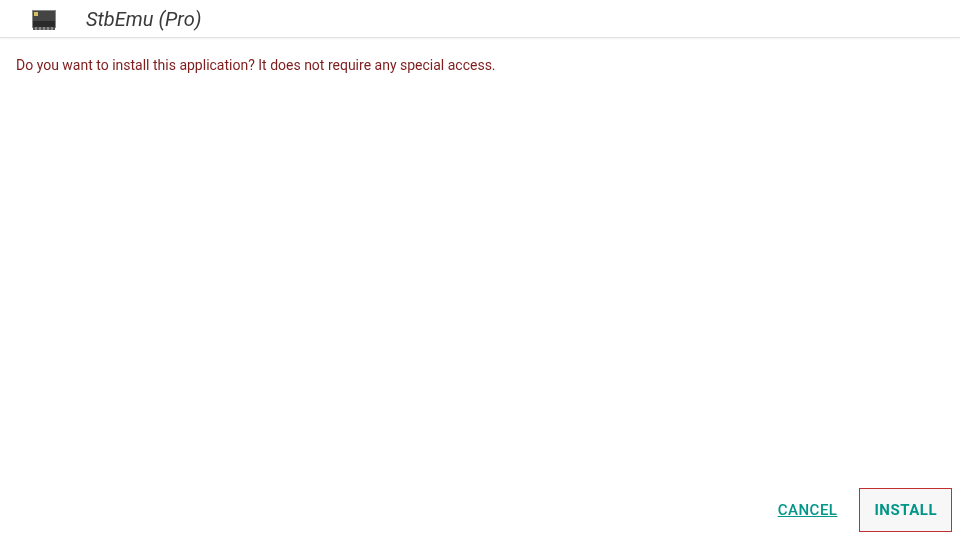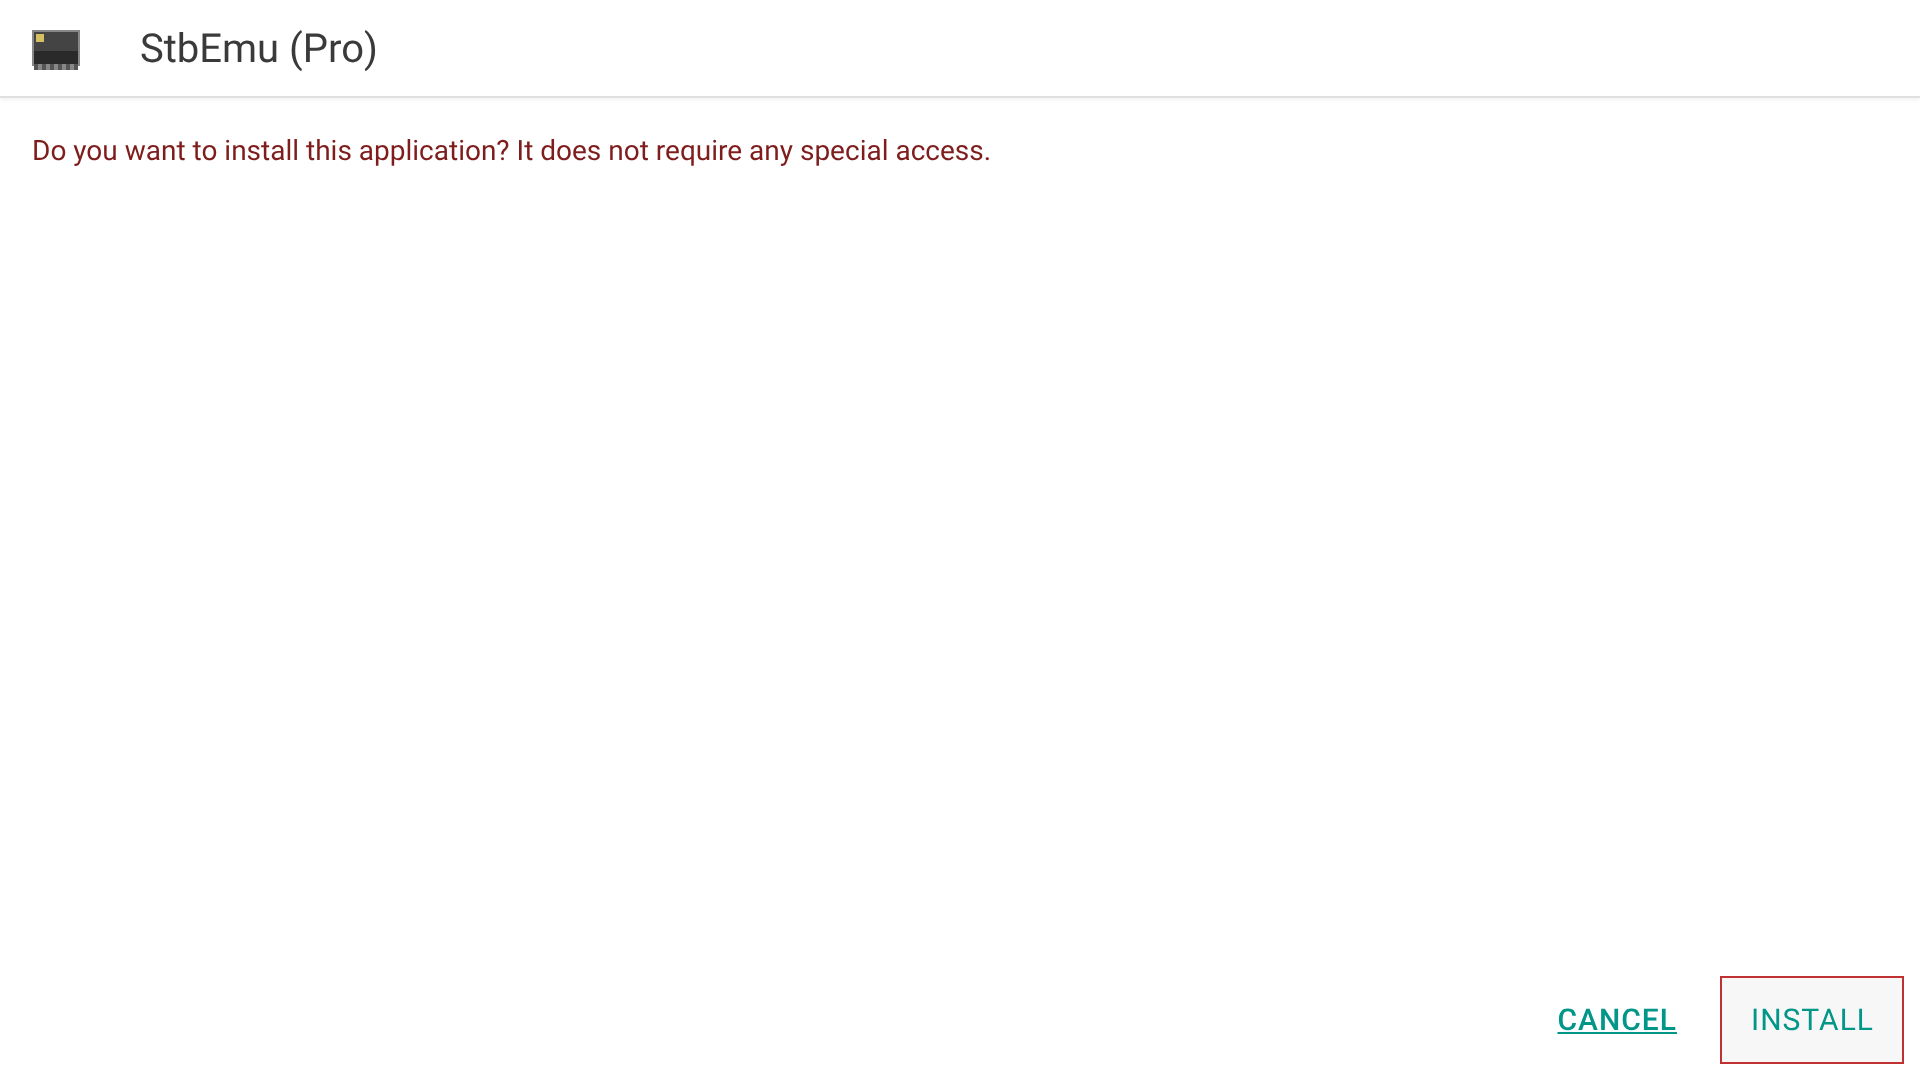--- a/index.html
+++ b/index.html
@@ -9,26 +9,27 @@
     }
     body {
       width: 960px;
       height: 540px;
       font-family: Roboto, Arial, sans-serif;
       background: #ffffff;
       position: relative;
       overflow: hidden;
     }
     .header {
-      height: 49px;
+      height: 38px;
       display: flex;
       align-items: center;
-      padding-left: 16px;
+      padding-left: 32px;
       border-bottom: 1px solid #e0e0e0;
       box-shadow: 0 1px 2px rgba(0,0,0,0.05);
+      font-style: italic;
     }
     .app-icon {
       width: 24px;
       height: 18px;
       margin-right: 30px;
       position: relative;
       background: linear-gradient(to bottom, #444444 0%, #444444 60%, #2a2a2a 60%, #2a2a2a 100%);
       border: 1px solid #888;
     }
     .app-icon::before {
@@ -78,21 +79,21 @@
       padding: 12px 14px;
       cursor: pointer;
       font-family: inherit;
       text-decoration: underline;
     }
     .install-button {
       border: 1px solid #c03030;
       background: #f7f7f7;
       color: #009688;
       font-size: 15px;
-      font-weight: 400;
+      font-weight: 700;
       letter-spacing: 0.5px;
       padding: 12px 14px;
       cursor: pointer;
       font-family: inherit;
     }
   </style>
 </head>
 <body>
 
 <div class="header">

